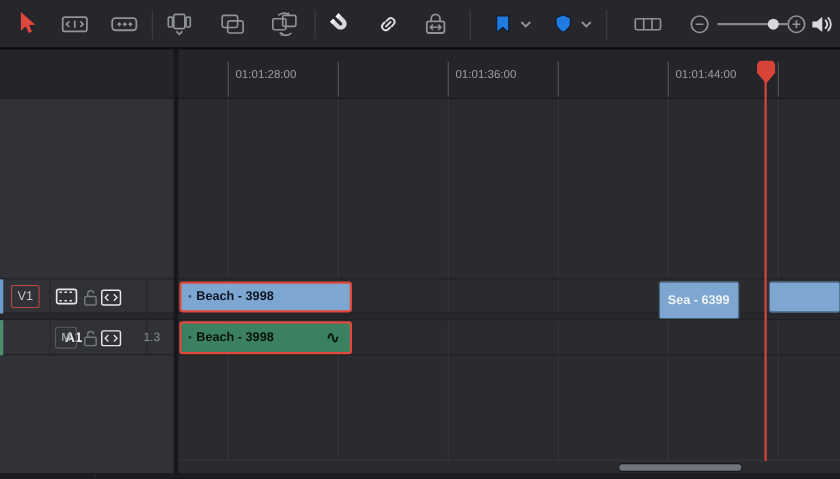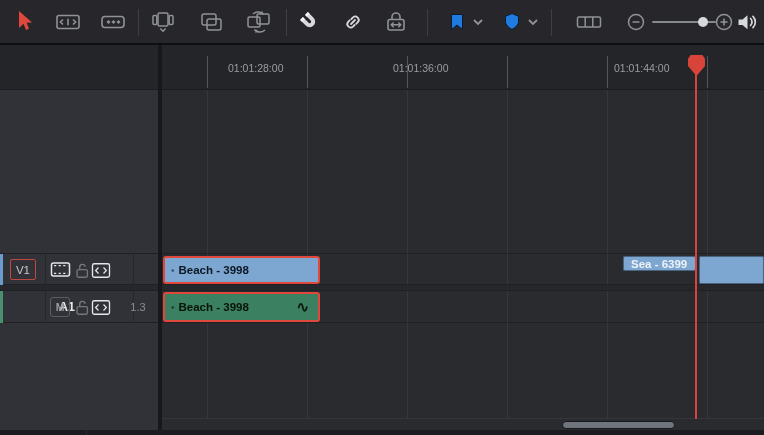--- a/index.html
+++ b/index.html
@@ -215,22 +215,22 @@
 
   <div class="tcbar"></div>
 
   <div class="rtick" style="left:207px"></div>
   <div class="rtick" style="left:307px"></div>
   <div class="rtick" style="left:407px"></div>
   <div class="rtick" style="left:507px"></div>
   <div class="rtick" style="left:607px"></div>
   <div class="rtick" style="left:707px"></div>
 
-  <div class="rlabel" style="left:228px">01:01:28:00</div>
-  <div class="rlabel" style="left:393px">01:01:36:00</div>
+  <div class="rlabel" style="left:214px">01:01:28:00</div>
+  <div class="rlabel" style="left:414px">01:01:36:00</div>
   <div class="rlabel" style="left:614px">01:01:44:00</div>
   <div class="ruler-bottom"></div>
 
   <div class="leftpanel"></div>
   <div class="timeline"></div>
 
   <div class="grid" style="left:207px"></div>
   <div class="grid" style="left:307px"></div>
   <div class="grid" style="left:407px"></div>
   <div class="grid" style="left:507px"></div>
@@ -288,21 +288,21 @@
     </svg>
   </div>
   <div class="chan" style="top:301px">1.3</div>
 
   <div class="clip video sel" style="left:163px;top:256px;width:157px;height:28px">
     <span class="dot v">•</span>
     <span class="lbl txt-dark">Beach - 3998</span>
   </div>
 
 
-  <div class="clip video" style="left:623px;top:256px;width:73px;height:15px">
+  <div class="clip video" style="left:599px;top:256px;width:73px;height:34px">
     <span class="lbl txt-light">Sea - 6399</span>
   </div>
 
   <div class="clip video" style="left:699px;top:256px;width:65px;height:28px">
     <span class="lbl txt-light"></span>
   </div>
 
   <div class="clip audio sel" style="left:163px;top:292px;width:157px;height:30px">
     <span class="dot a">•</span>
     <span class="lbl txt-adark">Beach - 3998</span>

